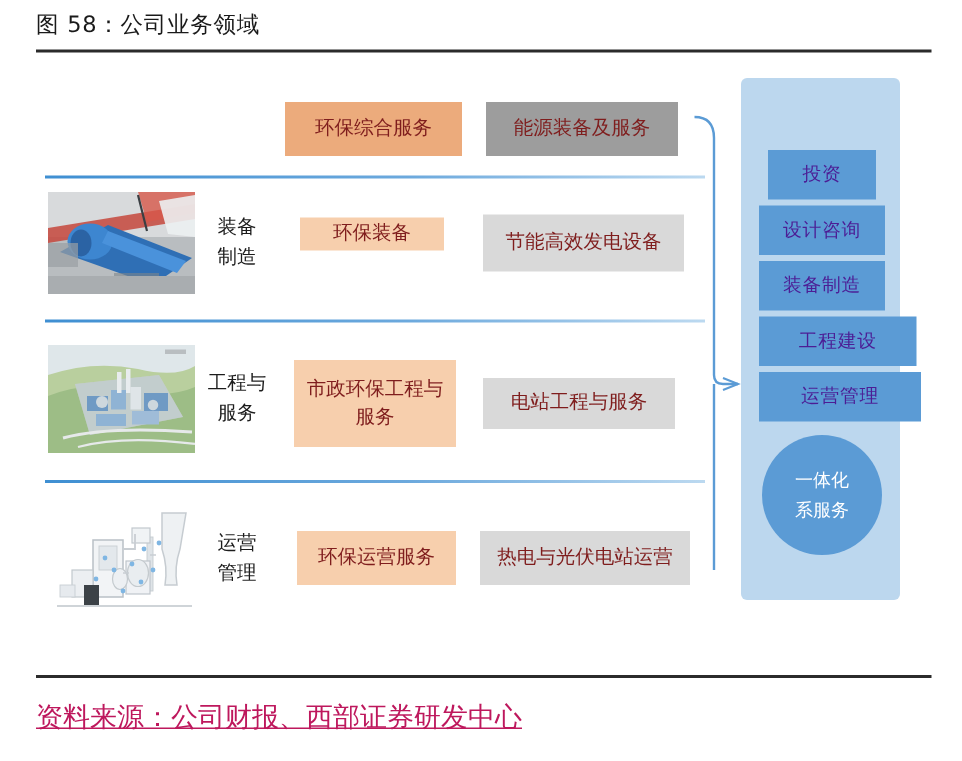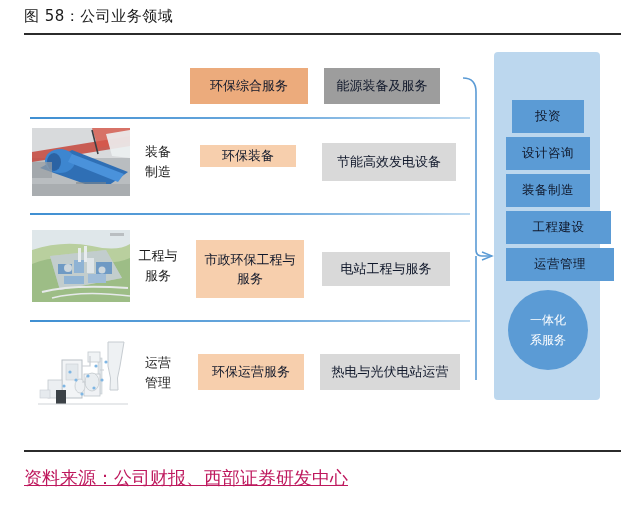--- a/index.html
+++ b/index.html
@@ -39,21 +39,21 @@
   .divider{
     position:absolute;height:2px;
     background:linear-gradient(to right,#3f8fd2 0%,#6ca9dd 55%,#bcd9f0 100%);
   }
 
   
   .box{
     position:absolute;
     display:flex;align-items:center;justify-content:center;
     text-align:center;
-    font-size:13px;color:#0f172a;
+    font-size:13px;color:#7f1d1d;
     line-height:1.38;
     box-sizing:border-box;
     padding:2px 4px;
   }
   .box.orange-dark{background:#ecab7c;}
   .box.gray-dark{background:#9d9d9d;}
   .box.orange-light{background:#f7cfad;}
   .box.gray-light{background:#d9d9d9;}
 
   
@@ -76,21 +76,21 @@
   
   .panel{
     position:absolute;
     background:#bcd7ee;
     border-radius:4px;
   }
   .chip{
     position:absolute;
     background:#5b9bd5;
     display:flex;align-items:center;justify-content:center;
-    font-size:12.5px;color:#0f172a;
+    font-size:12.5px;color:#4c1d95;
     letter-spacing:.5px;
     box-sizing:border-box;
   }
   .circle{
     position:absolute;
     background:#5b9bd5;
     border-radius:50%;
     display:flex;flex-direction:column;align-items:center;justify-content:center;
     font-size:12px;color:#ffffff;line-height:1.7;
   }
@@ -109,21 +109,21 @@
   <div class="canvas">
 
     <div class="divider" style="left:30px;top:77px;width:440px;"></div>
     <div class="divider" style="left:30px;top:173px;width:440px;"></div>
     <div class="divider" style="left:30px;top:280px;width:440px;"></div>
 
     <div class="box orange-dark" style="left:190px;top:28px;width:118px;height:36px;">
       <span>环保综合服务</span>
     </div>
 
-    <div class="box gray-dark" style="left:324px;top:28px;width:116px;height:36px;">
+    <div class="box gray-dark" style="left:324px;top:28px;width:128px;height:36px;">
       <span>能源装备及服务</span>
     </div>
 
     <div class="thumb" style="left:32px;top:88px;width:98px;height:68px;">
       <svg width="98" height="68" viewBox="0 0 98 68">
         <rect x="0" y="0" width="98" height="68" fill="#cfd3d6"></rect>
 
         <rect x="0" y="0" width="98" height="30" fill="#d8dadc"></rect>
         <rect x="0" y="30" width="98" height="38" fill="#b9bdc0"></rect>
 

